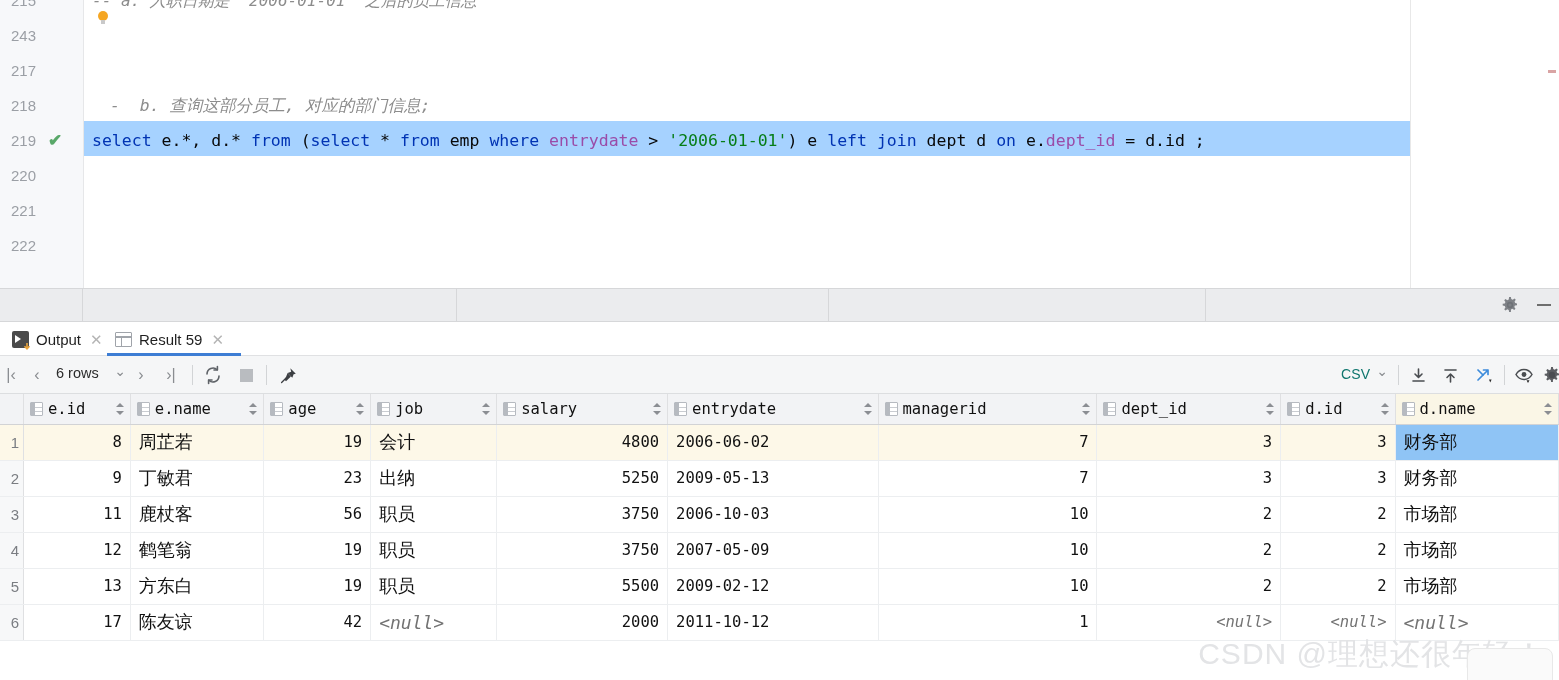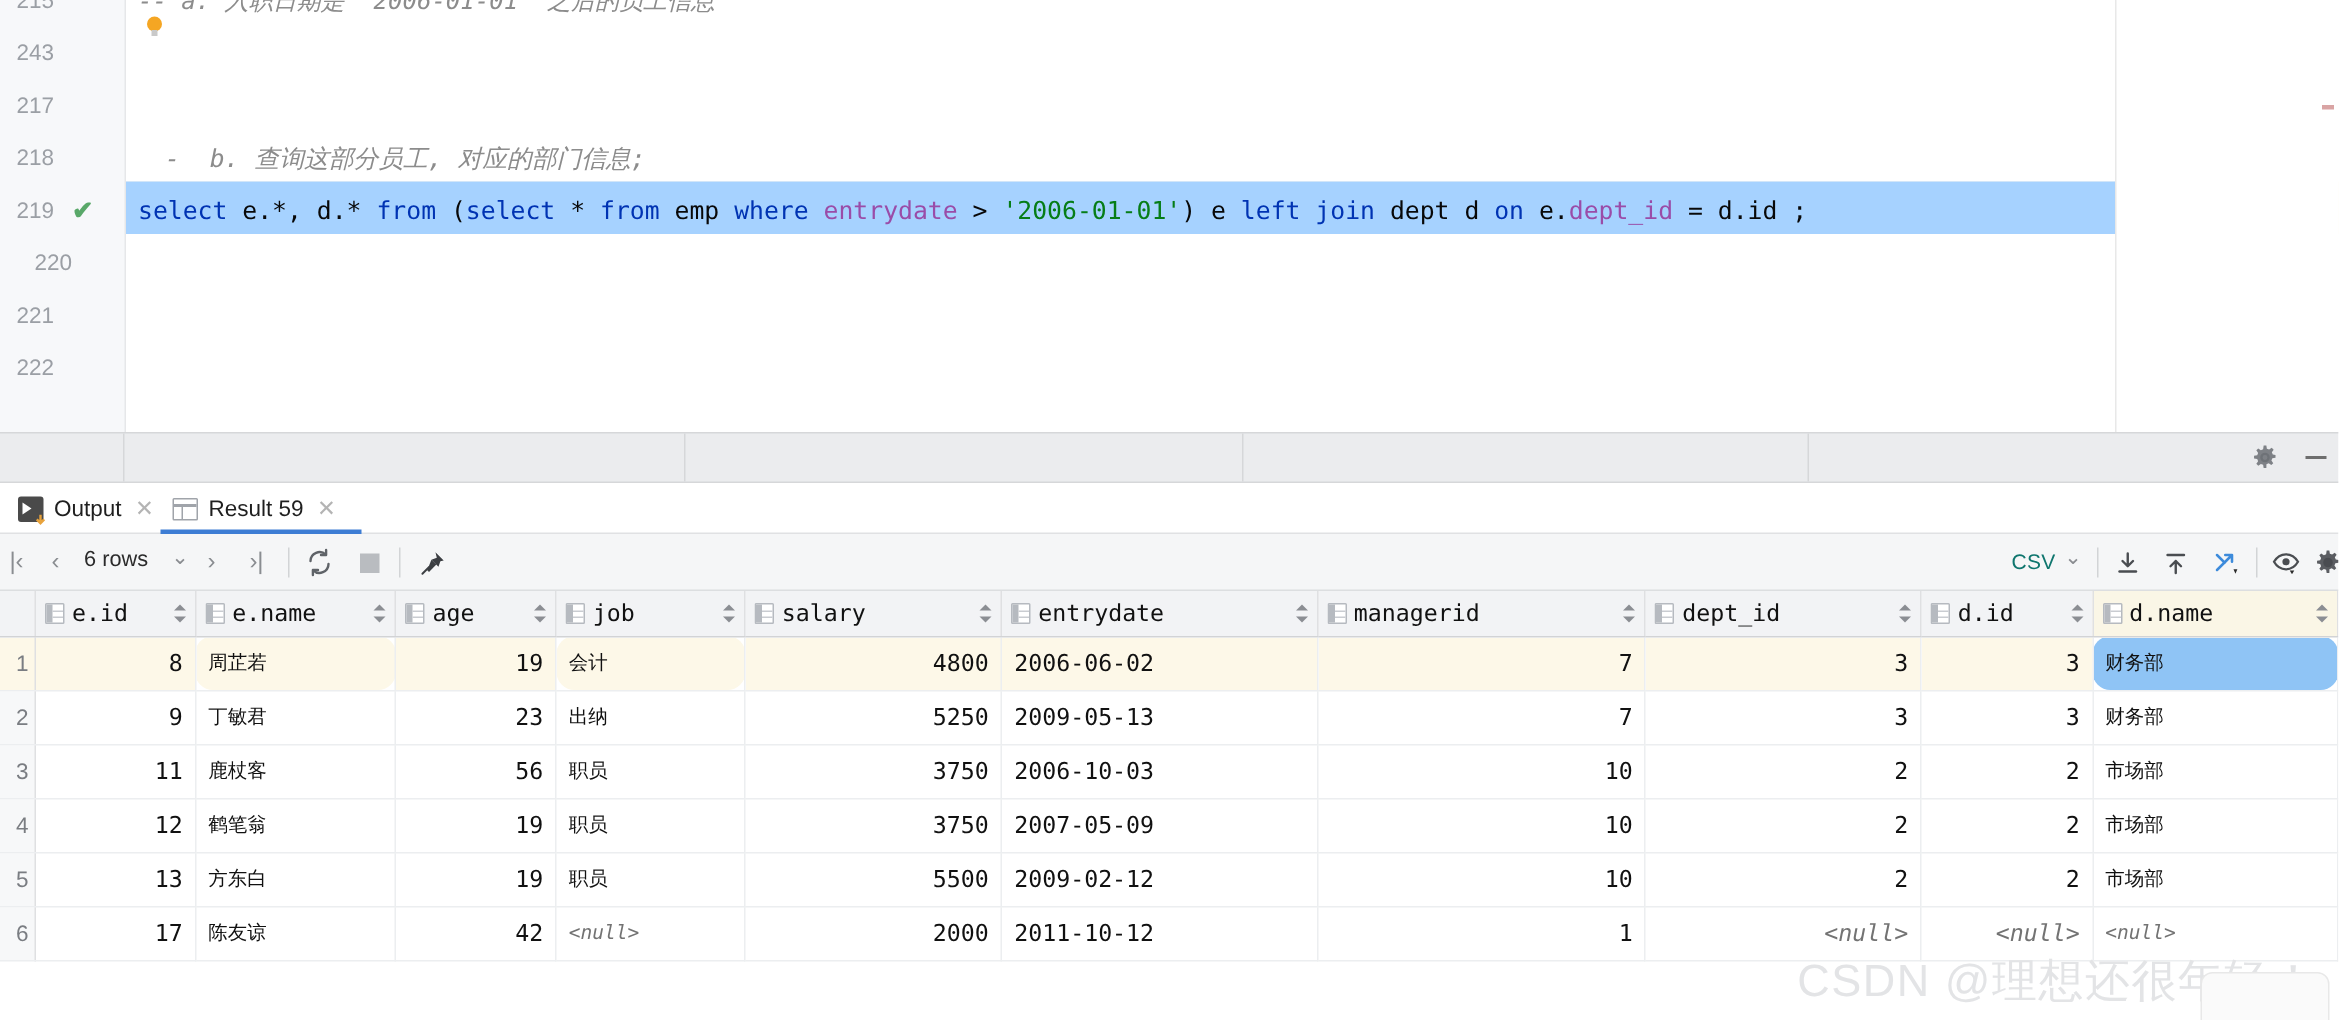--- a/index.html
+++ b/index.html
@@ -368,21 +368,21 @@
     border-bottom: 1px solid #eceef0;
     padding: 0 8px;
     box-sizing: border-box;
     font-size: 15.5px;
     color: #111111;
     vertical-align: middle;
     white-space: nowrap;
     overflow: hidden;
   }
   td.num { text-align: right; }
-  td.txt { text-align: left; font-family: "Liberation Sans", sans-serif; font-size: 13px; border-radius: 12px;}
+  td.txt { text-align: left; font-family: "Liberation Sans", sans-serif; font-size: 18px;}
   td.mono { font-family: "DejaVu Sans Mono", monospace; }
   td.nullcell {
     color: #737373;
     font-style: italic;
     font-family: "DejaVu Sans Mono", monospace;
   }
   tr.row-hl td { background: #fdf8e8; }
   td.cell-selected {
     background: #8fc4f5 !important;
     color: #111111;
@@ -447,21 +447,21 @@
       <div class="gutter-line" style="top: 53px;">
         <span class="gutter-num">217</span>
       </div>
       <div class="gutter-line" style="top: 88px;">
         <span class="gutter-num">218</span>
       </div>
       <div class="gutter-line" style="top: 123px;">
         <span class="gutter-num">219</span>
         <span class="gutter-check">✔</span>
       </div>
-      <div class="gutter-line" style="top: 158px; margin-left: 12px;">
+      <div class="gutter-line" style="top: 158px;">
         <span class="gutter-num">220</span>
       </div>
       <div class="gutter-line" style="top: 193px;">
         <span class="gutter-num">221</span>
       </div>
       <div class="gutter-line" style="top: 228px;">
         <span class="gutter-num">222</span>
       </div>
     </div>
   <div class="code-area" id="code-lines">

